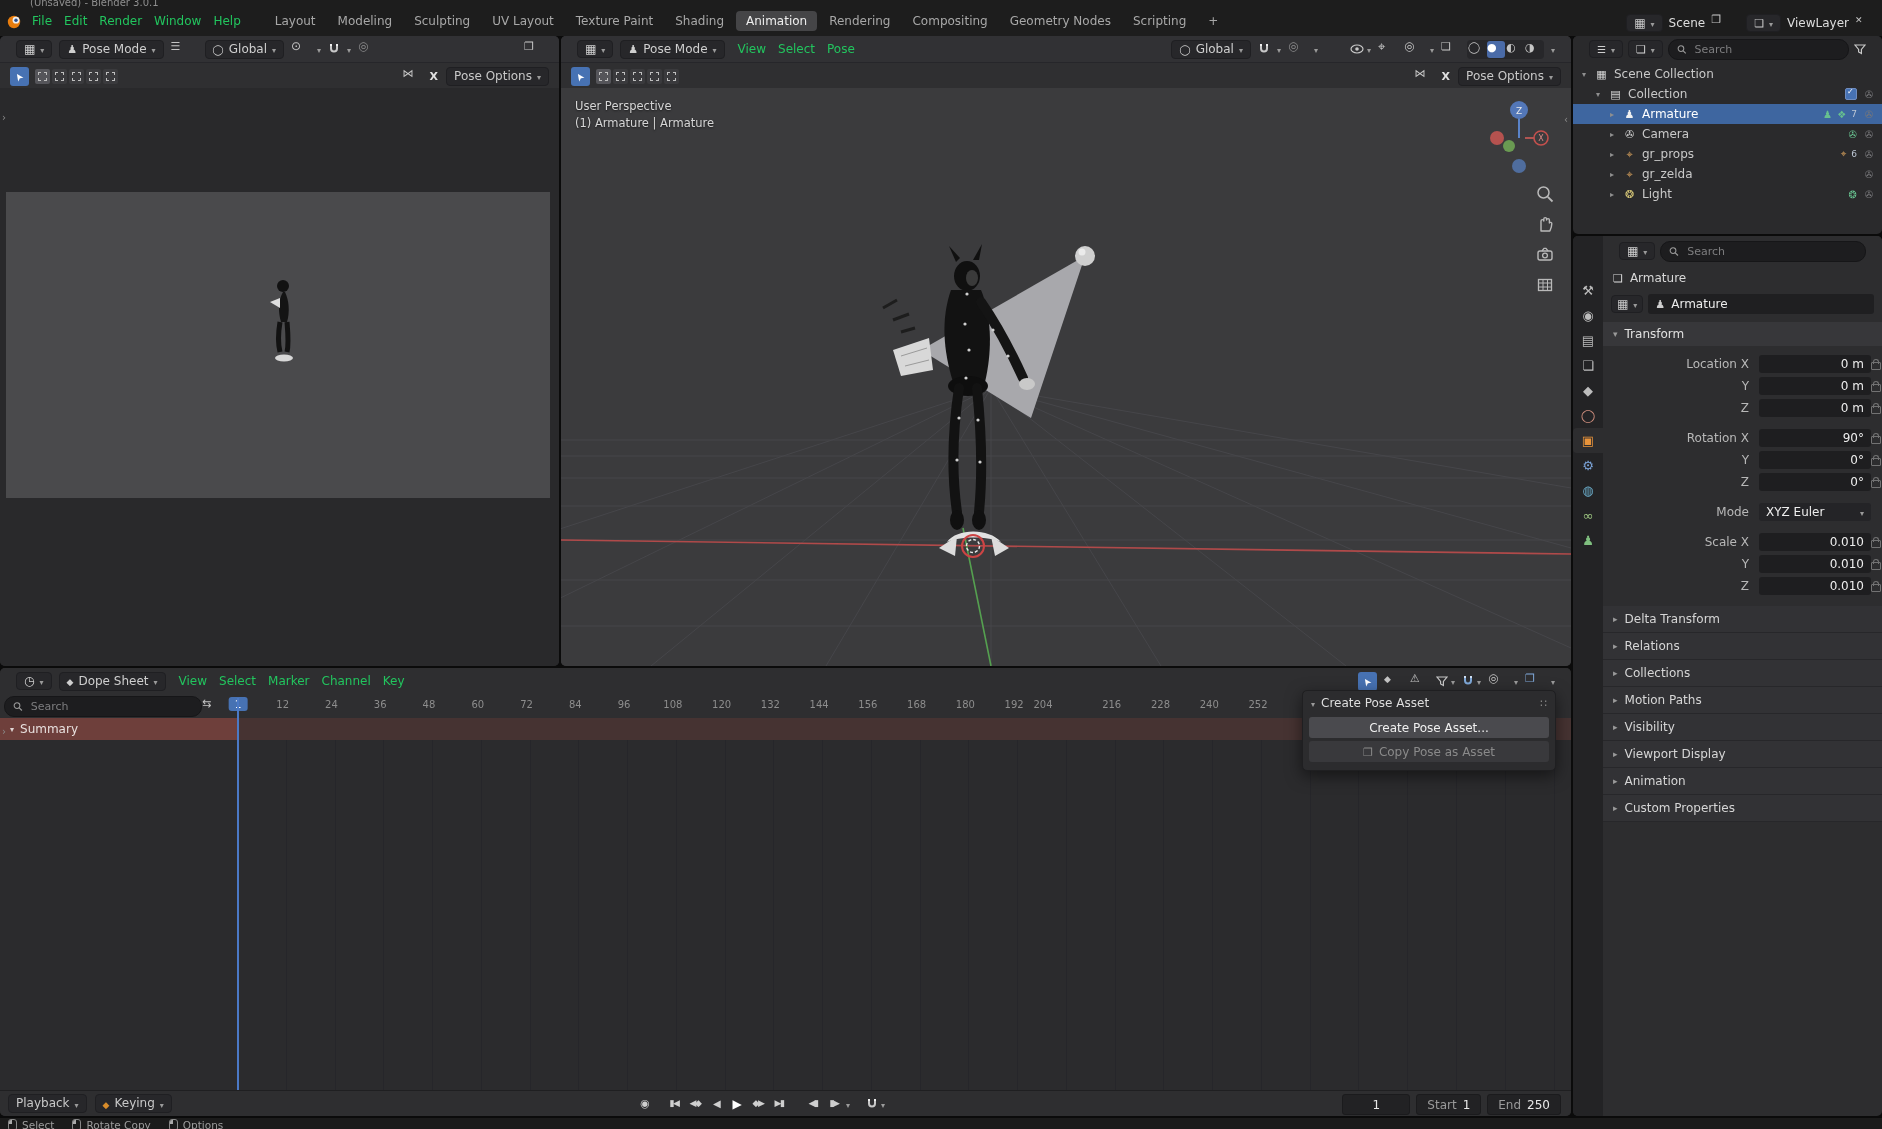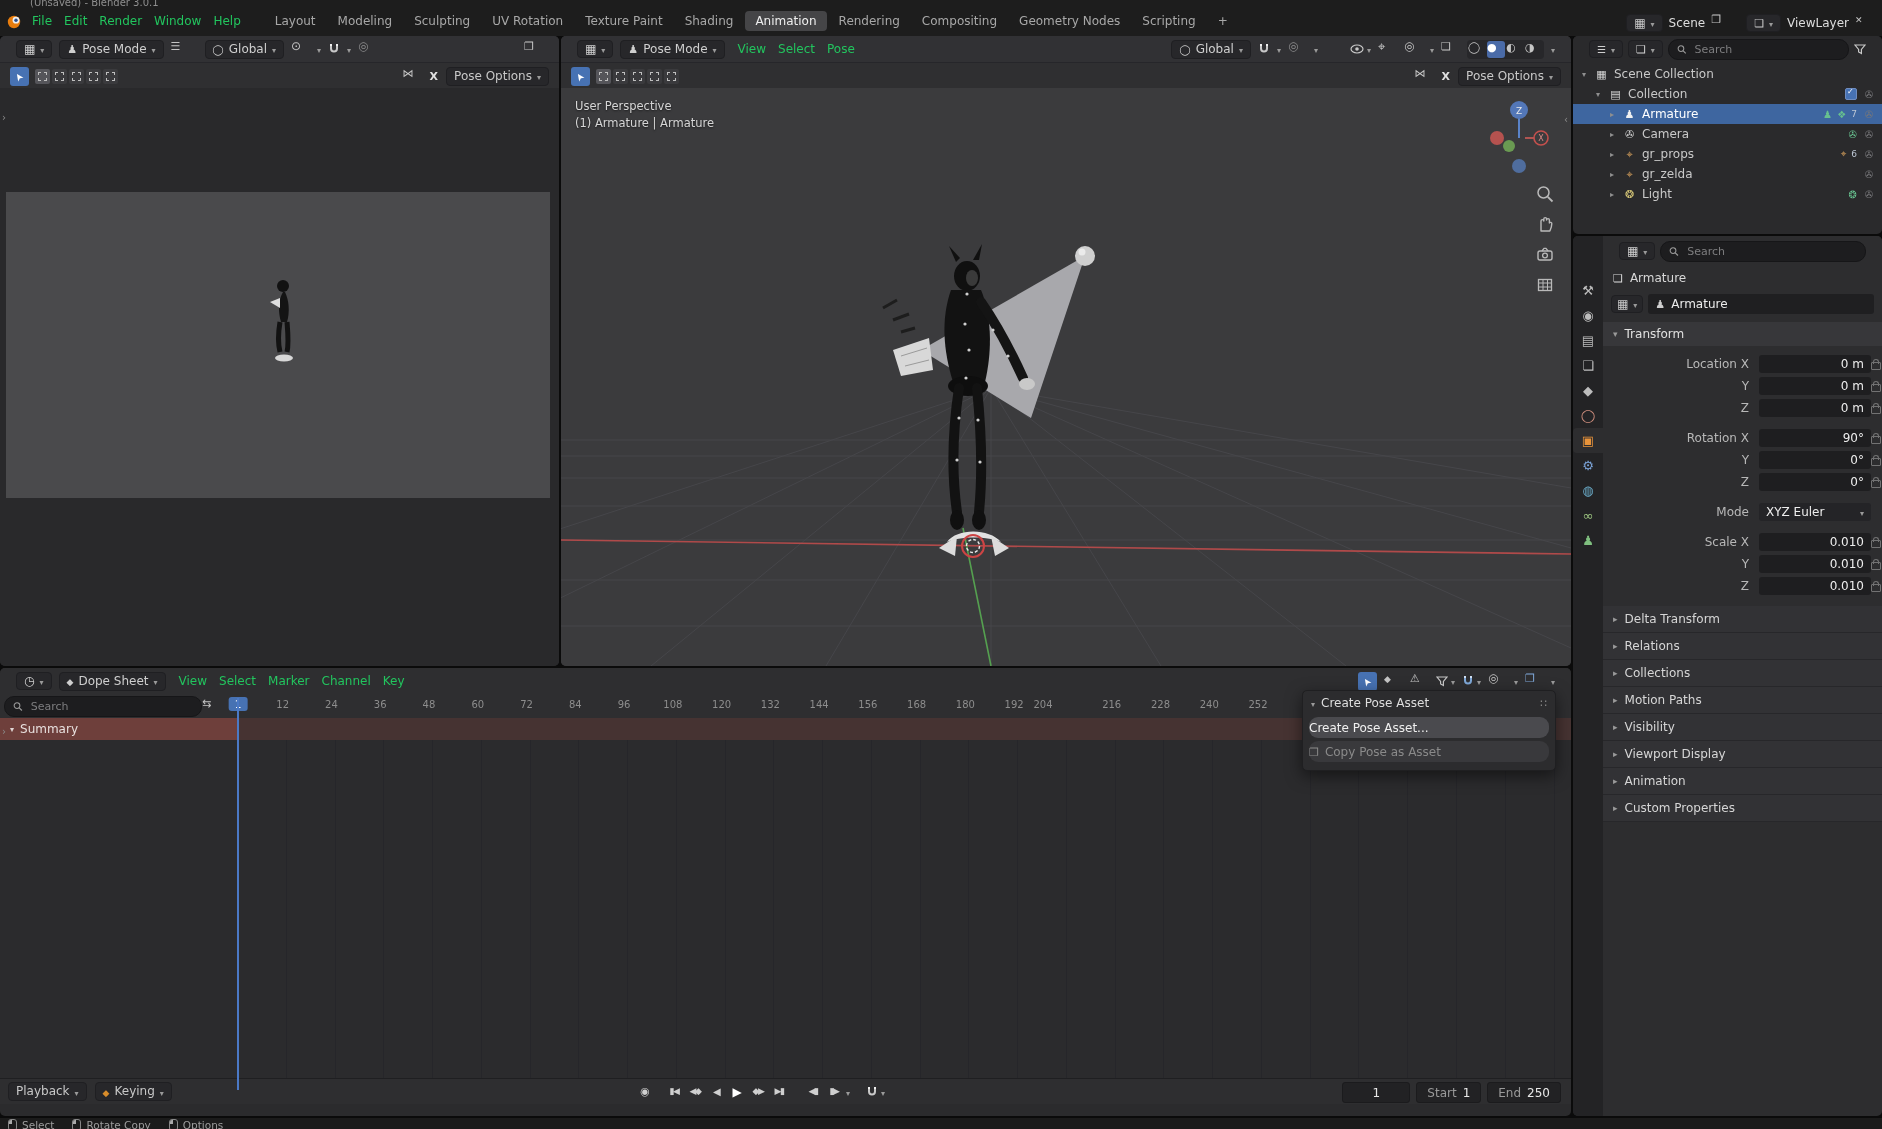--- a/index.html
+++ b/index.html
@@ -91,30 +91,30 @@
   .ds-tick{position:absolute;top:5px;transform:translateX(-50%);font-size:10px;color:#8d8d8d;white-space:nowrap;}
   .ds-tick.current{background:#4772b3;color:#fff;border-radius:3px;padding:1px 6px;top:3px;font-size:10.5px;}
   #ds-summary{position:absolute;left:0;top:50px;width:100%;height:22px;display:flex;}
   #ds-summary .chan{width:228px;background:#6e3f3b;display:flex;align-items:center;gap:6px;padding-left:10px;color:#e8e0de;}
   #ds-summary .strip{flex:1;background:#463332;}
   #ds-body{position:absolute;left:0;top:72px;right:0;bottom:26px;background:#2b2b2d;}
   #ds-grid{position:absolute;left:228px;top:0;right:0;bottom:0;
     background-image:repeating-linear-gradient(90deg,#26262a 0px,#26262a 1px,transparent 1px,transparent 48.76px);
     background-position:9px 0;}
   #playhead{position:absolute;top:30px;bottom:26px;width:2px;background:#4b79c6;z-index:3;}
-  #ds-playbar{position:absolute;left:0;bottom:12px;width:100%;height:26px;background:#2e2e30;border-top:1px solid #1f1f21;display:flex;align-items:center;gap:8px;padding:0 8px;box-sizing:border-box;}
+  #ds-playbar{position:absolute;left:0;bottom:0;width:100%;height:26px;background:#2e2e30;border-top:1px solid #1f1f21;display:flex;align-items:center;gap:8px;padding:0 8px;box-sizing:border-box;}
   .transport{position:absolute;left:636px;top:3px;display:flex;align-items:center;gap:3px;}
   .fldgrp{position:absolute;right:10px;top:3px;display:flex;gap:6px;}
   .fld{background:#222224;border:1px solid #1b1b1d;border-radius:3px;height:19px;display:flex;align-items:center;justify-content:center;gap:6px;padding:0 10px;color:#e8e8e8;}
   .fld .lab{color:#9a9a9a;text-align:center;}
   
   #cpa{position:absolute;left:1302px;top:22px;width:252px;background:#2c2c2e;border:1px solid #1f1f21;border-radius:5px;box-shadow:0 5px 16px rgba(0,0,0,.5);z-index:5;}
   #cpa .ttl{height:24px;display:flex;align-items:center;gap:6px;padding:0 8px;color:#dedede;}
   #cpa .body{padding:2px 6px 8px 6px;display:flex;flex-direction:column;gap:3px;}
-  #cpa .btn{height:21px;border-radius:9px;display:flex;align-items:center;gap:6px;}
+  #cpa .btn{height:21px;border-radius:3px;display:flex;align-items:center;justify-content:center;gap:6px;}
   #cpa .btn.primary{background:#4a4a4e;color:#f0f0f0;}
   #cpa .btn.secondary{background:#39393c;color:#8a8a8a;}
 
   
   #outliner{left:1573px;top:36px;width:309px;height:198px;background:#2a2a2c;}
   #outliner .hdr{background:#2a2a2c;border-bottom:none;gap:5px;}
   .orow{display:flex;align-items:center;height:20px;gap:5px;padding-right:6px;font-size:12px;color:#c9c9c9;box-sizing:border-box;}
   .orow.selected{background:#3e66a0;color:#fff;}
   .oarrow{width:10px;color:#8f8f8f;font-size:8px;text-align:center;flex:0 0 auto;}
   .oicon{width:15px;text-align:center;font-size:11px;flex:0 0 auto;}
@@ -173,21 +173,21 @@
         <span class="menu">Edit</span>
         <span class="menu">Render</span>
         <span class="menu">Window</span>
         <span class="menu">Help</span>
       </div>
     <div style="display:flex;align-items:center;gap:2px;margin-left:16px;">
 
     <span class="wstab">Layout</span>
         <span class="wstab">Modeling</span>
         <span class="wstab">Sculpting</span>
-        <span class="wstab">UV Rotation</span>
+        <span class="wstab">UV Layout</span>
         <span class="wstab">Texture Paint</span>
         <span class="wstab">Shading</span>
         <span class="wstab active">Animation</span>
         <span class="wstab">Rendering</span>
         <span class="wstab">Compositing</span>
         <span class="wstab">Geometry Nodes</span>
         <span class="wstab">Scripting</span>
       </div>
     <span class="wstab">+</span>
   </div>

